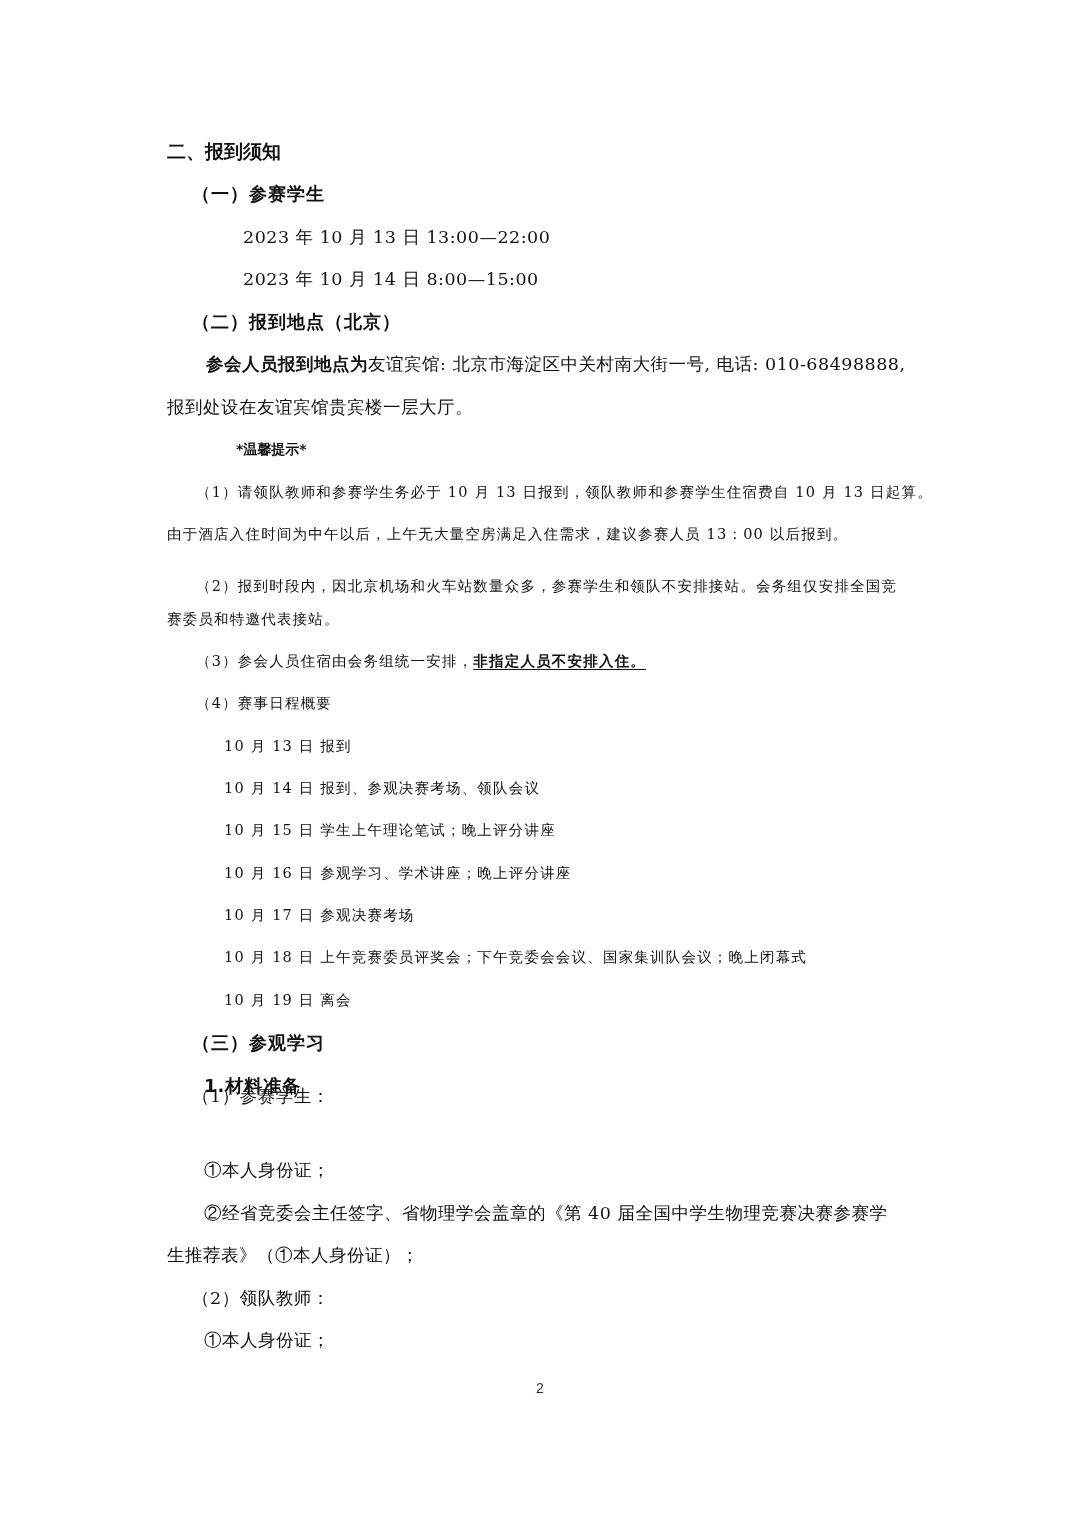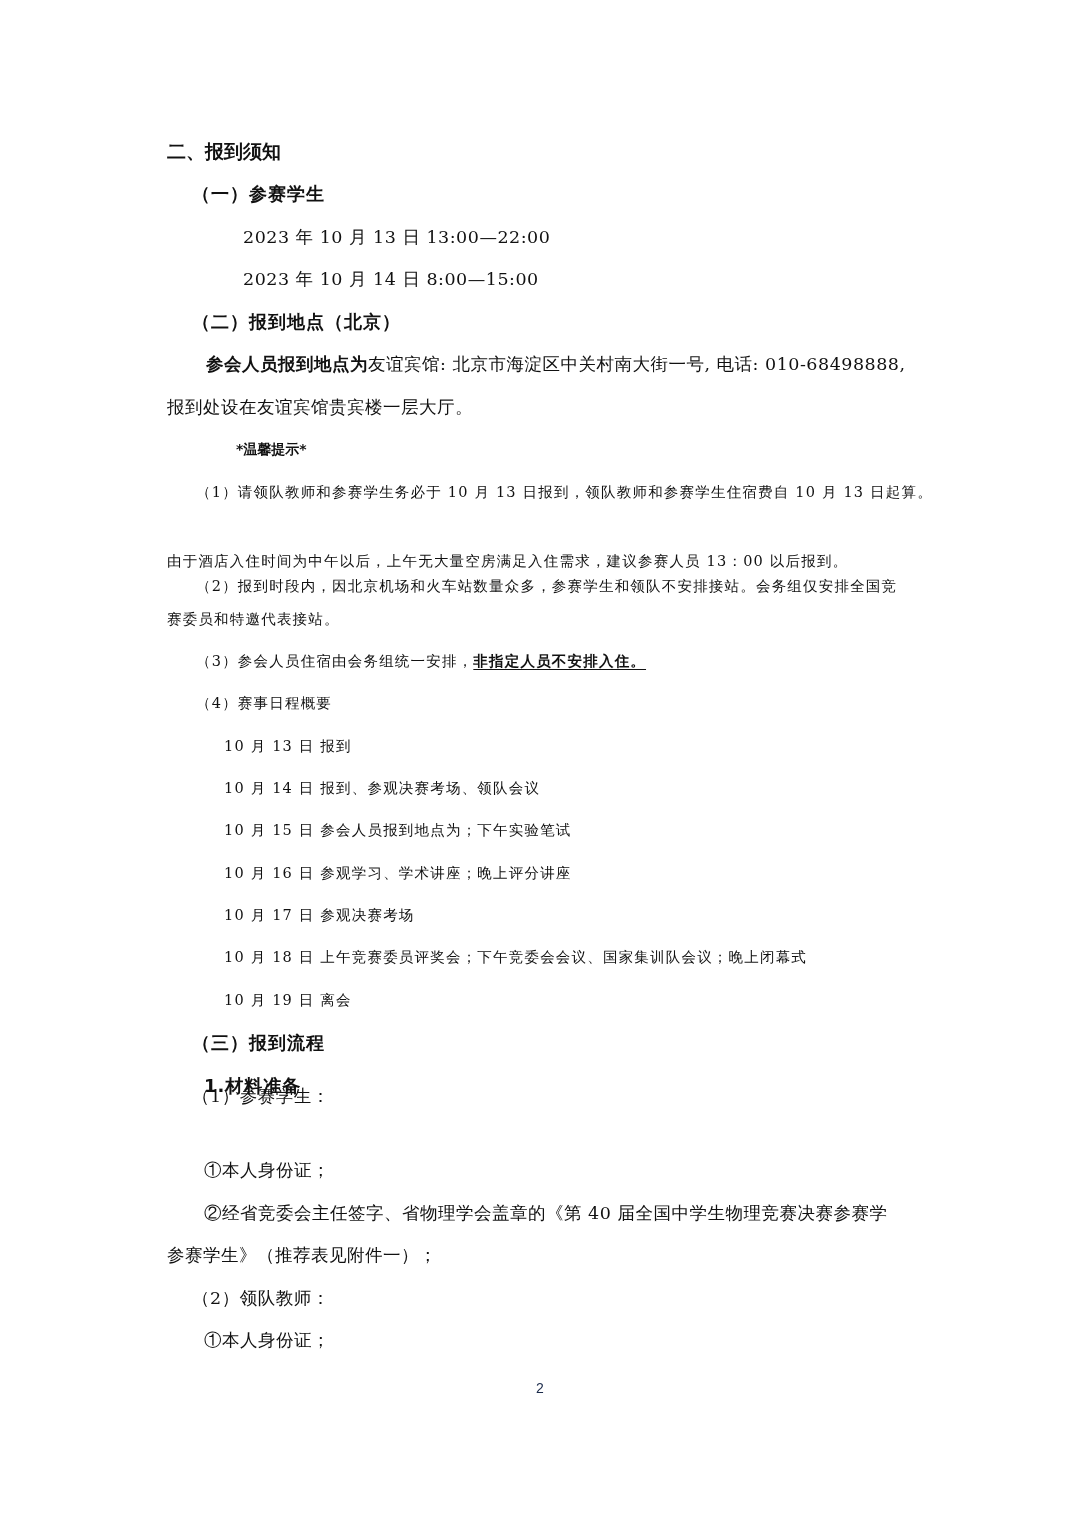--- a/index.html
+++ b/index.html
@@ -31,59 +31,59 @@
 
   <div class="line h2" style="left:192px; top:313px;">（二）报到地点（北京）</div>
   <div class="line body18" style="left:206px; top:356px;">
     <span class="bold">参会人员报到地点为</span><span>友谊宾馆: 北京市海淀区中关村南大街一号, 电话: 010-68498888,</span>
   </div>
   <div class="line body18" style="left:167px; top:399px;">报到处设在友谊宾馆贵宾楼一层大厅。</div>
 
   <div class="line tip-title" style="left:192px; top:442px;margin-left:44px;">*温馨提示*</div>
 
   <div class="line body15" style="left:196px; top:485px;">（1）请领队教师和参赛学生务必于 10 月 13 日报到，领队教师和参赛学生住宿费自 10 月 13 日起算。</div>
-  <div class="line body15" style="left:167px; top:554px;">由于酒店入住时间为中午以后，上午无大量空房满足入住需求，建议参赛人员 13：00 以后报到。</div>
+  <div class="line body15" style="left:167px; top:527px;">由于酒店入住时间为中午以后，上午无大量空房满足入住需求，建议参赛人员 13：00 以后报到。</div>
 
   <div class="line body15" style="left:196px; top:579px;">（2）报到时段内，因北京机场和火车站数量众多，参赛学生和领队不安排接站。会务组仅安排全国竞</div>
   <div class="line body15" style="left:167px; top:612px;">赛委员和特邀代表接站。</div>
 
   <div class="line body15" style="left:196px; top:654px;">
     <span>（3）参会人员住宿由会务组统一安排，</span><span class="underline">非指定人员不安排入住。</span>
   </div>
 
   <div class="line body15" style="left:196px; top:696px;">（4）赛事日程概要</div>
 
   <div class="line body15" style="left:224px; top:739px;">
     <span>10 月 13 日</span>&nbsp;<span>报到</span>
   </div>
   <div class="line body15" style="left:224px; top:781px;">
     <span>10 月 14 日</span>&nbsp;<span>报到、参观决赛考场、领队会议</span>
   </div>
   <div class="line body15" style="left:224px; top:823px;">
-    <span>10 月 15 日</span>&nbsp;<span>参会人员报到地点为；下午实验笔试</span>
+    <span>10 月 15 日</span>&nbsp;<span>学生上午理论笔试；晚上评分讲座</span>
   </div>
   <div class="line body15" style="left:224px; top:866px;">
     <span>10 月 16 日</span>&nbsp;<span>参观学习、学术讲座；晚上评分讲座</span>
   </div>
   <div class="line body15" style="left:224px; top:908px;">
     <span>10 月 17 日</span>&nbsp;<span>参观决赛考场</span>
   </div>
   <div class="line body15" style="left:224px; top:950px;">
     <span>10 月 18 日</span>&nbsp;<span>上午竞赛委员评奖会；下午竞委会会议、国家集训队会议；晚上闭幕式</span>
   </div>
   <div class="line body15" style="left:224px; top:993px;">
     <span>10 月 19 日</span>&nbsp;<span>离会</span>
   </div>
 
-  <div class="line h2" style="left:192px; top:1034px;">（三）报到流程</div>
+  <div class="line h2" style="left:192px; top:1034px;">（三）参观学习</div>
   <div class="line h2" style="left:204px; top:1077px;">1.材料准备</div>
 
   <div class="line body18" style="left:192px; top:1060px;margin-top:28px;">（1）参赛学生：</div>
   <div class="line body18" style="left:204px; top:1162px;">①本人身份证；</div>
   <div class="line body18" style="left:204px; top:1205px;">②经省竞委会主任签字、省物理学会盖章的《第 40 届全国中学生物理竞赛决赛参赛学</div>
-  <div class="line body18" style="left:167px; top:1247px;">参赛学生》（推荐表见附件一）；</div>
+  <div class="line body18" style="left:167px; top:1247px;">生推荐表》（①本人身份证）；</div>
 
   <div class="line body18" style="left:192px; top:1290px;">（2）领队教师：</div>
   <div class="line body18" style="left:204px; top:1332px;">①本人身份证；</div>
 
   <div class="line page-num" style="left:536px; top:1381px;">2</div>
 
 </div>
 
 </body></html>

